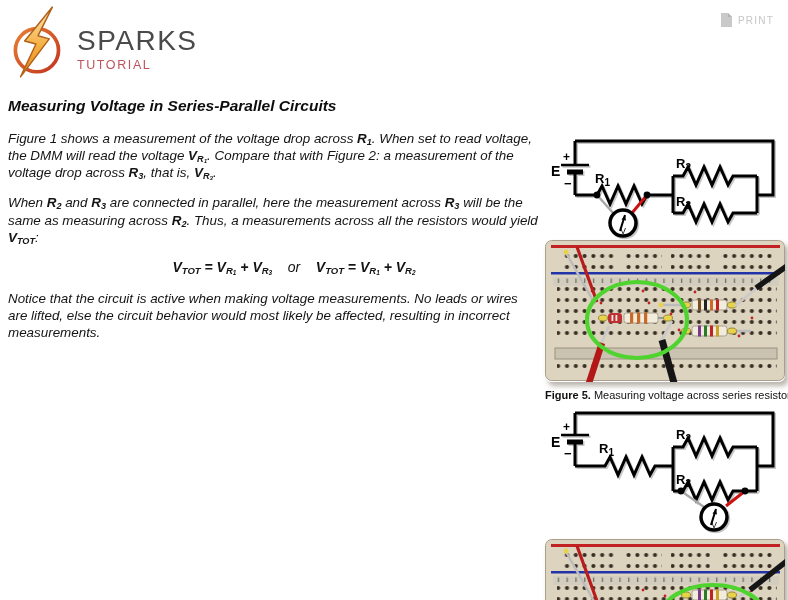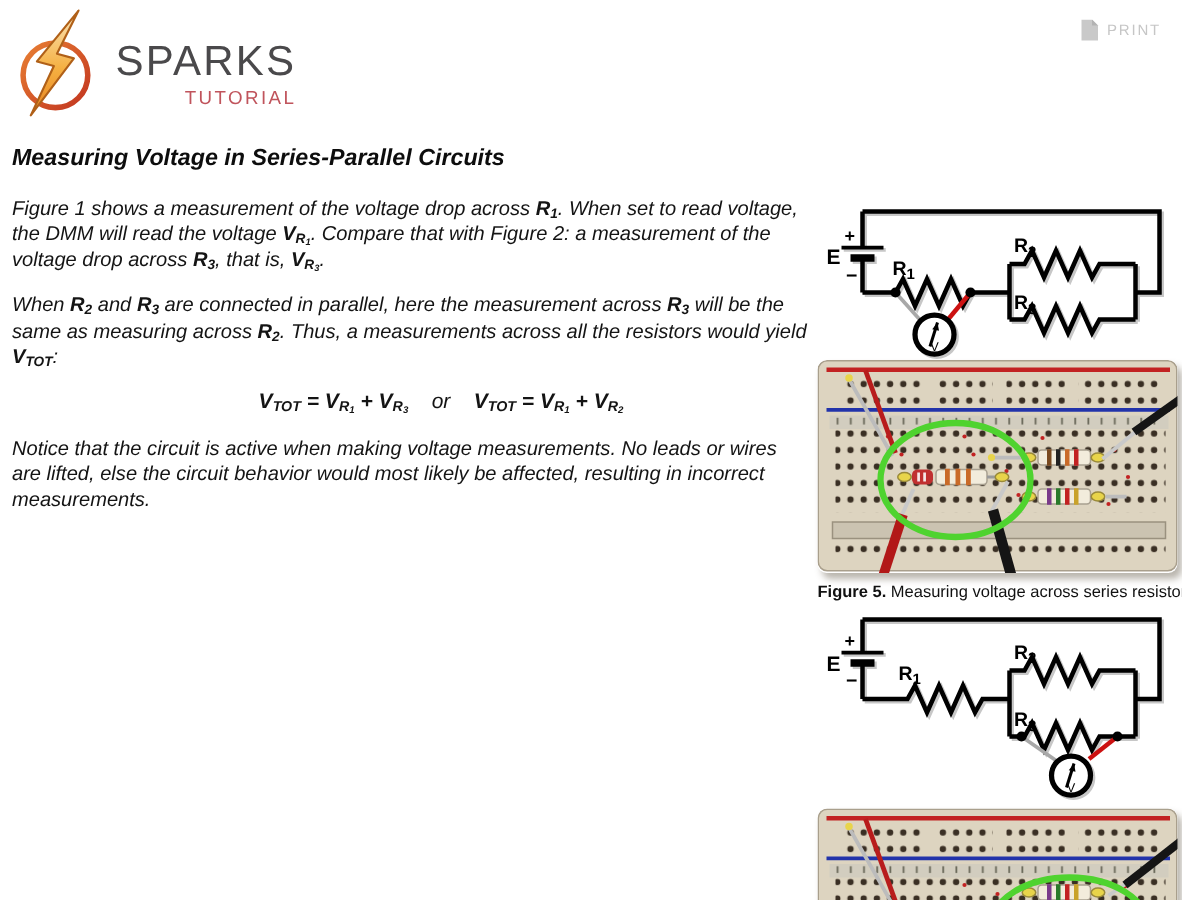--- a/index.html
+++ b/index.html
@@ -2,21 +2,21 @@
 <html><head>
 <meta charset="utf-8">
 <style>
   html,body{margin:0;padding:0;background:#fff;}
   #page{position:relative;width:788px;height:600px;background:#fff;overflow:hidden;
         font-family:"Liberation Sans",sans-serif;color:#141414;}
   
   #logo{position:absolute;left:10px;top:5px;display:flex;align-items:flex-start;cursor:pointer;}
   #logo .words{margin-left:9px;margin-top:22px;}
   #brand{font-size:28px;letter-spacing:1.5px;color:#4a494b;line-height:1;}
-  #brand-sub{font-size:12.5px;letter-spacing:1.6px;color:#c0545c;margin-top:3px;text-align:right;}
+  #brand-sub{font-size:12.5px;letter-spacing:1.6px;color:#c0545c;margin-top:3px;}
   #print-btn{position:absolute;right:14px;top:13px;display:flex;align-items:center;gap:5px;
              color:#c6c6c6;font-size:10px;font-weight:normal;letter-spacing:1.2px;cursor:pointer;}
   
   #article{position:absolute;left:8px;top:97px;width:532px;font-style:italic;}
   #article h1{font-size:15.5px;margin:0 0 15px 0;color:#0d0d0d;}
   #article p{font-size:13.4px;line-height:1.28;margin:0 0 13px 0;}
   sub{font-size:.68em;line-height:0;vertical-align:-.22em;}
   b{font-weight:bold;}
   #equation{font-size:14px;text-align:center;padding-left:40px;margin:2px 0 15px 0;}
   

